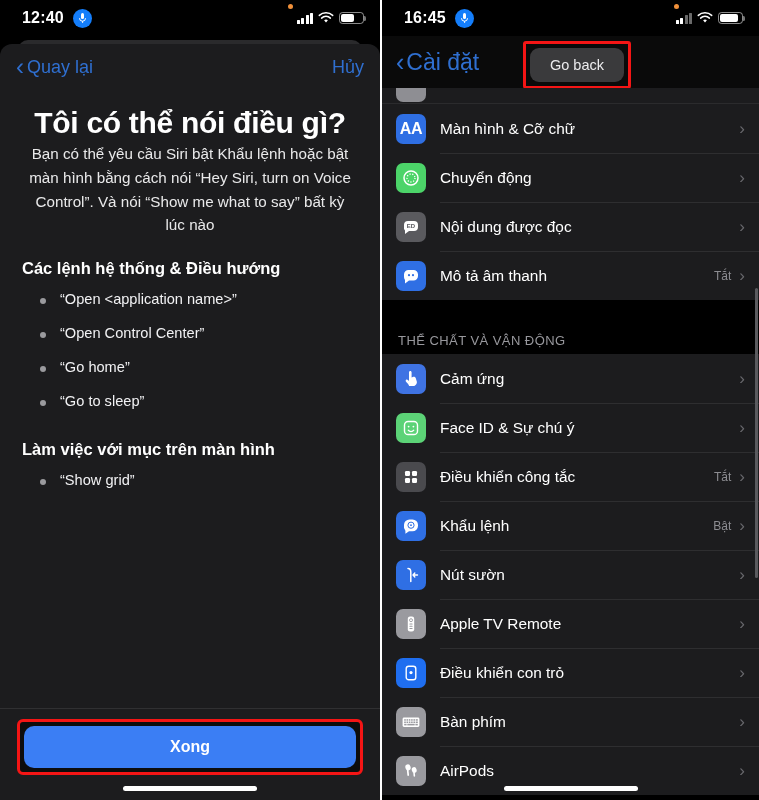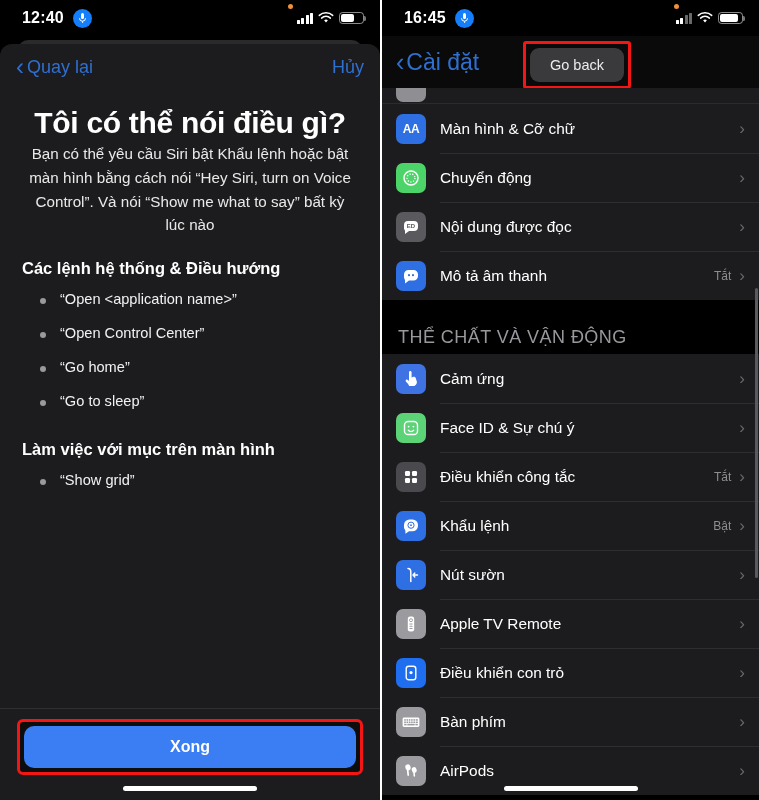--- a/index.html
+++ b/index.html
@@ -168,27 +168,27 @@
   .row .label{ color:#fff; font-size:15.4px; flex:1; }
   .row .value{ color:#8d8d92; font-size:12px; margin-right:8px; }
   .row .chev{
     color:#68686d; font-size:17px; margin-right:14px; font-weight:300;
   }
   .sec-gap{
     background:#000; height:54px; display:flex; align-items:flex-end;
     padding:0 0 6px 16px;
   }
   .sec-gap span{
-    color:#98989d; font-size:18px; letter-spacing:.45px;
+    color:#98989d; font-size:13px; letter-spacing:.45px;
   }
   .scrollbar{
     position:absolute; right:1.5px; top:200px; width:3px; height:290px;
     background:#5a5a5e; border-radius:2px;
   }
-  .ic-txt{ color:#fff; font-weight:700; font-size:12px; letter-spacing:-.3px; }
+  .ic-txt{ color:#fff; font-weight:700; font-size:16px; letter-spacing:-.3px; }
 </style>
 </head>
 <body>
 
 <div class="screens">
 
   <div class="phone left">
 
     <div class="statusbar">
       <div class="sb-time">12:40</div>

